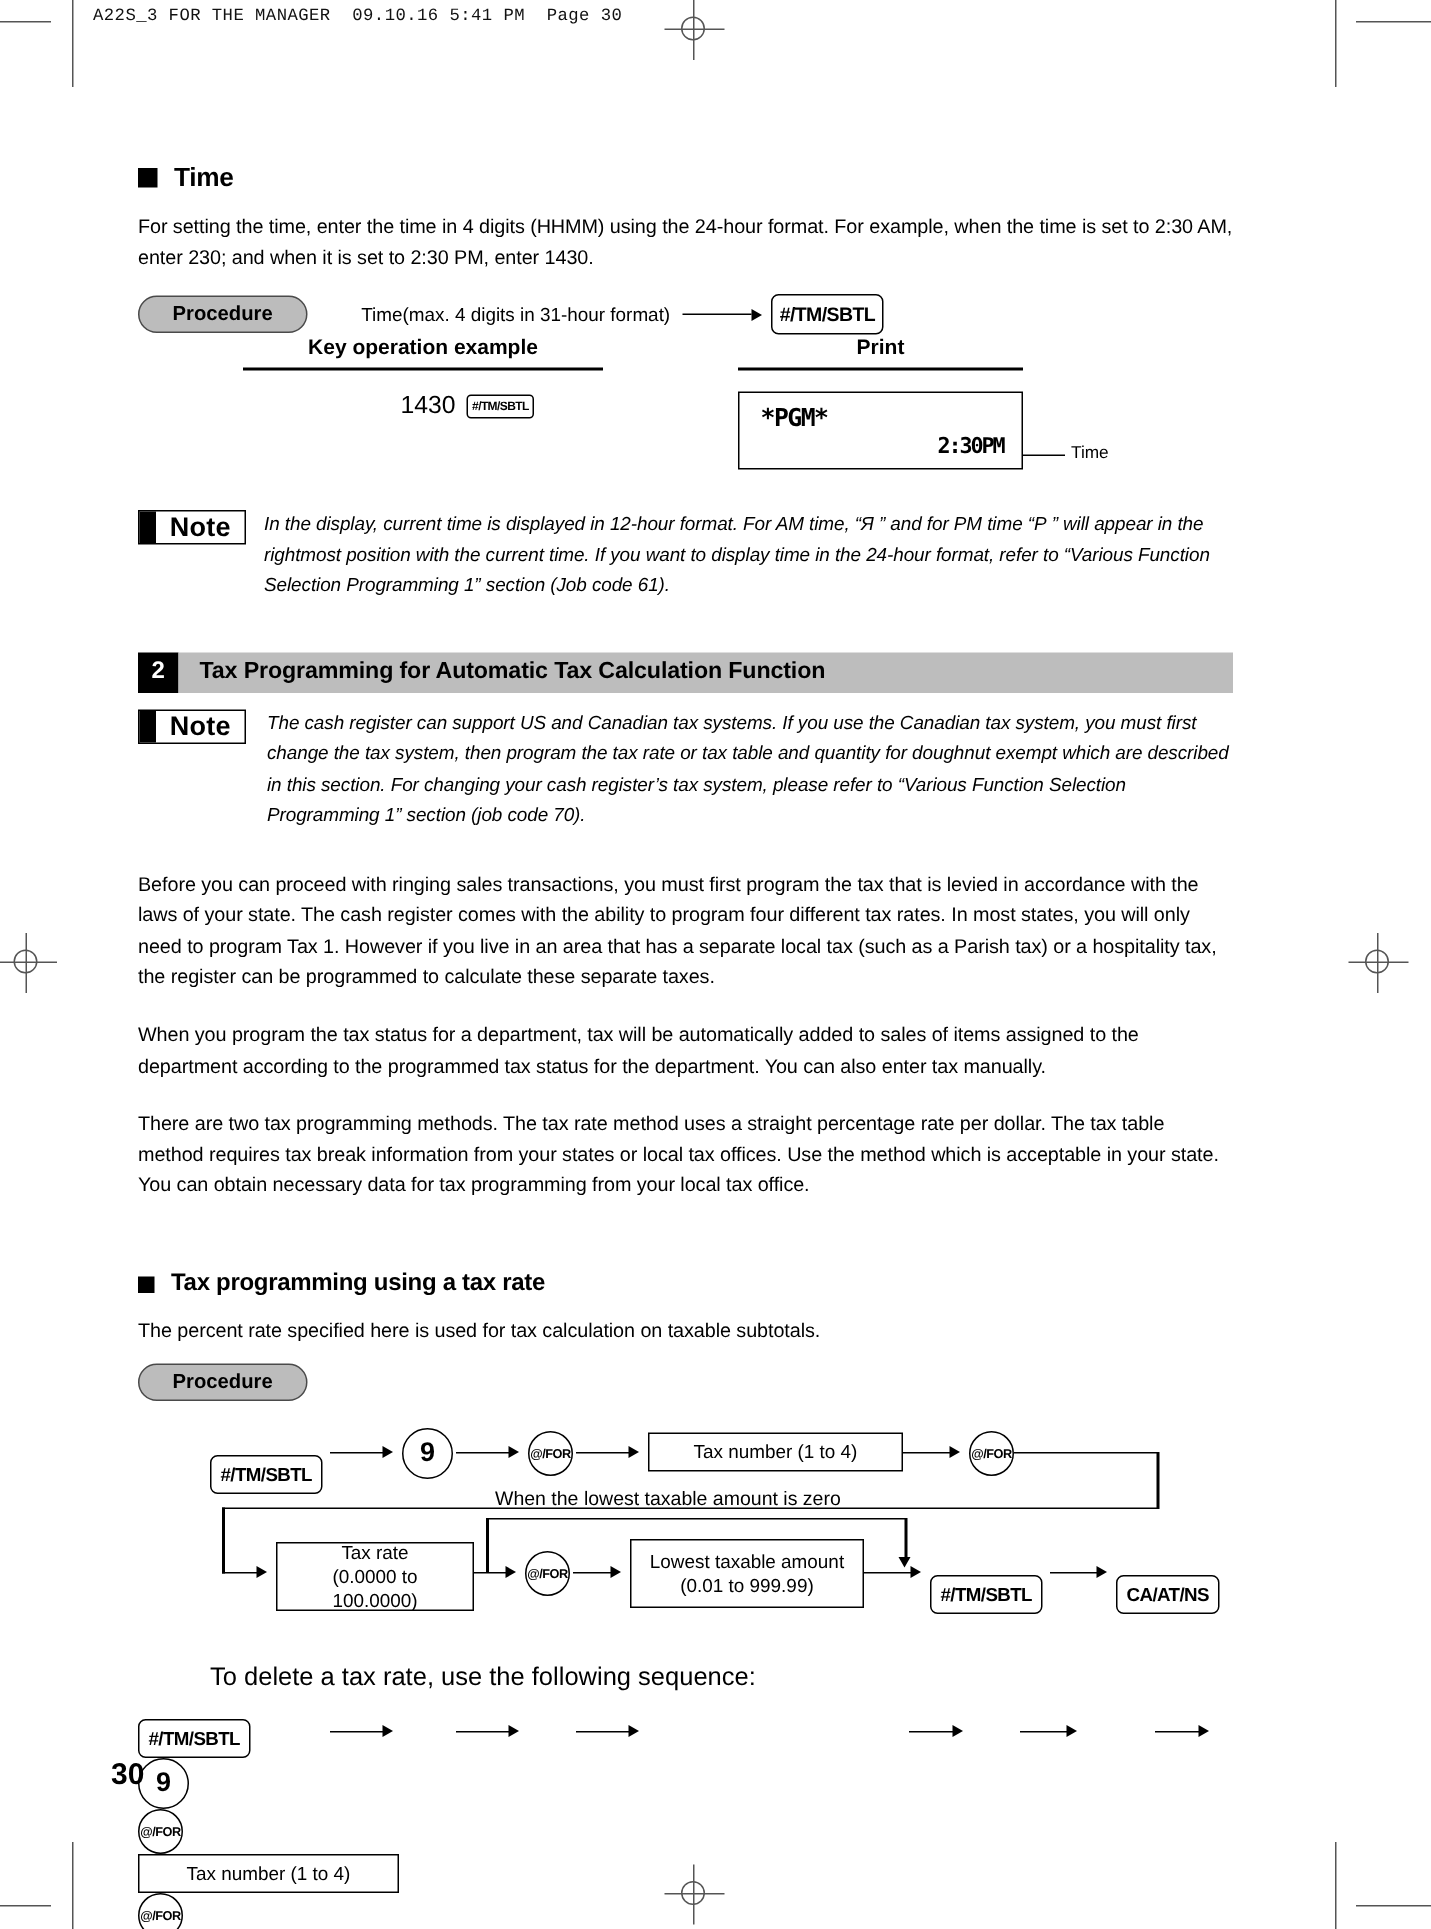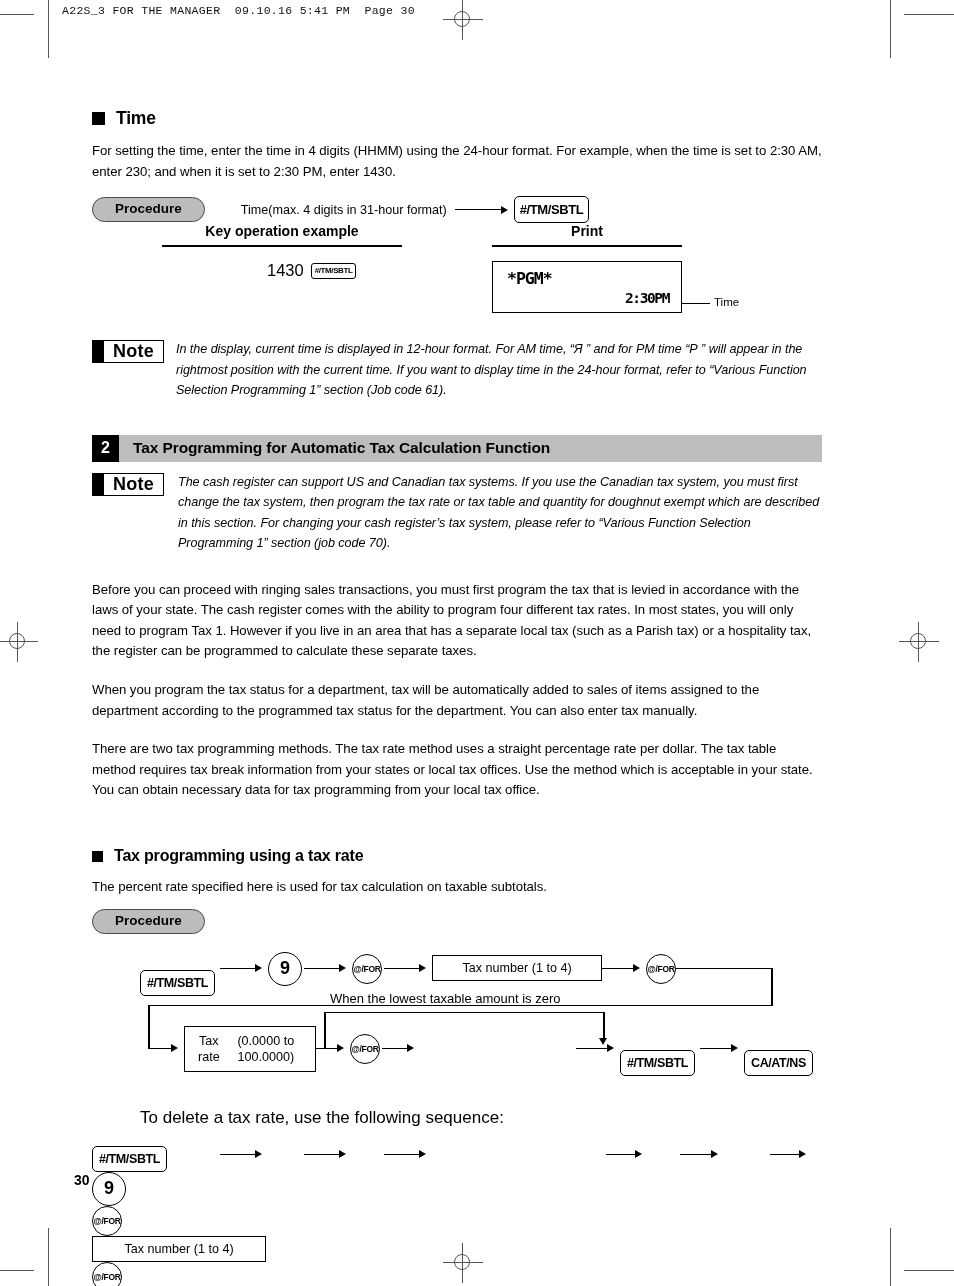--- a/index.html
+++ b/index.html
@@ -350,21 +350,21 @@
   .delete-line {
     margin-top: 10px;
     font-size: 17px;
   }
 
   
   .pagenum {
     position: absolute;
     left: 74px;
     top: 1172px;
-    font-size: 14px;
+    font-size: 20px;
     font-weight: bold;
   }
 </style>
 </head>
 <body>
 
 <div id="page">
 
   <div class="crop-v" style="left:48px; top:0; height:58px;"></div>
   <div class="crop-v" style="left:48px; top:1228px; height:58px;"></div>
@@ -504,34 +504,40 @@
       </div>
 
       <div class="ln-h" style="left:584px; top:20px; width:96px;"></div>
       <div class="ln-v" style="left:679px; top:20px; height:38px;"></div>
       <div class="ln-h" style="left:56px; top:57px; width:624px;"></div>
       <div class="ln-v" style="left:56px; top:57px; height:44px;"></div>
       <div class="ln-h" style="left:56px; top:100px; width:26px;"></div>
       <div class="ah-r" style="left:79px; top:96px;"></div>
 
       <div class="node" style="left:92px; top:78px;">
-        <span class="boxnode" style="width:132px; height:46px; flex-direction:row;">
+        <span class="boxnode" style="width:132px; height:46px; flex-direction:column;">
           <span>Tax rate</span>
           <span>(0.0000 to 100.0000)</span>
         </span>
       </div>
       <div class="ln-h" style="left:224px; top:100px; width:24px;"></div>
       <div class="ah-r" style="left:245px; top:96px;"></div>
 
       <div class="node" style="left:258px; top:86px;">
         <span class="key circsm">@/FOR</span>
       </div>
       <div class="ln-h" style="left:290px; top:100px; width:28px;"></div>
       <div class="ah-r" style="left:315px; top:96px;"></div>
 
+      <div class="node" style="left:328px; top:78px;">
+        <span class="boxnode" style="width:156px; height:46px; flex-direction:column;">
+          <span>Lowest taxable amount</span>
+          <span>(0.01 to 999.99)</span>
+        </span>
+      </div>
       <div class="ln-h" style="left:484px; top:100px; width:34px;"></div>
       <div class="ah-r" style="left:515px; top:96px;"></div>
 
       <div class="node" style="left:528px; top:88px;">
         <span class="key flow">#/TM/SBTL</span>
       </div>
       <div class="ln-h" style="left:608px; top:100px; width:34px;"></div>
       <div class="ah-r" style="left:639px; top:96px;"></div>
 
       <div class="node" style="left:652px; top:88px;">

